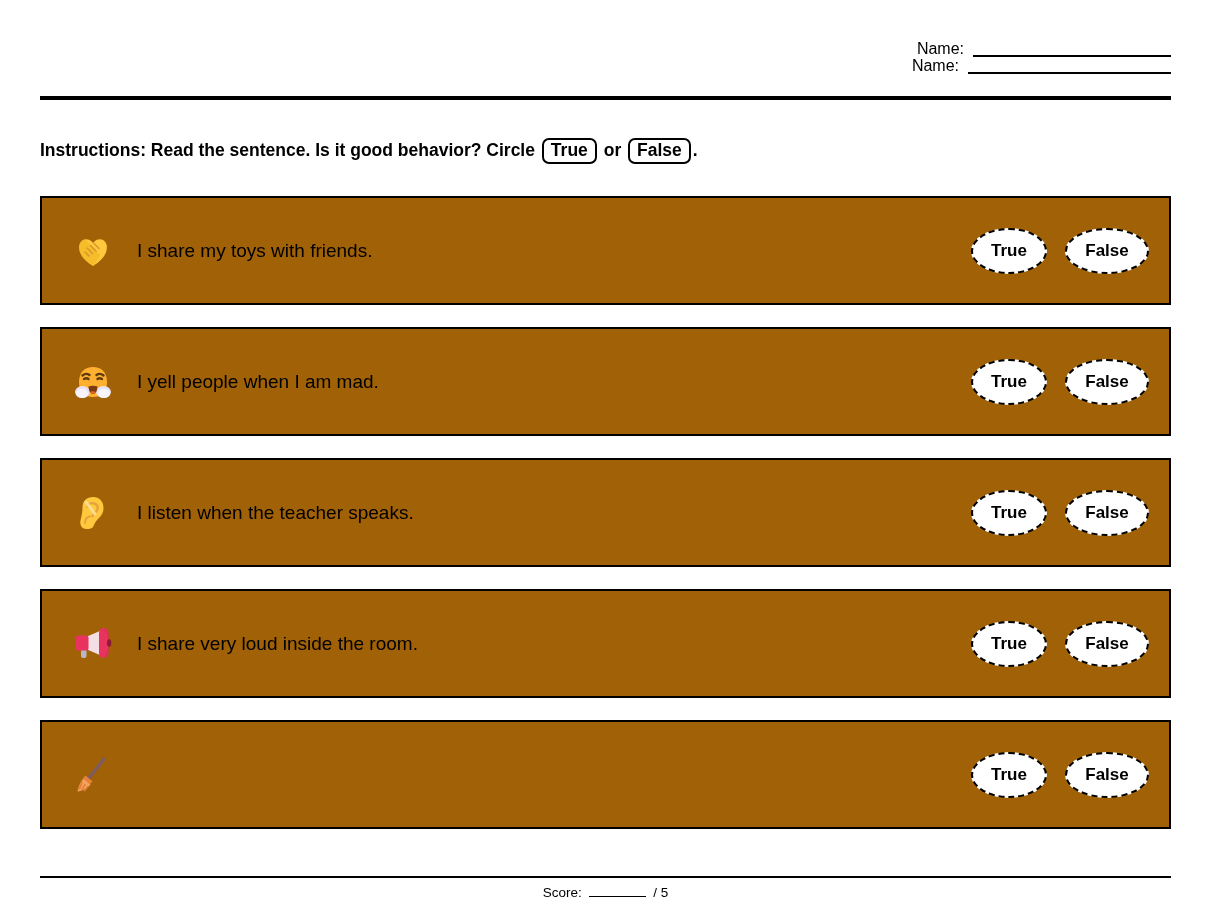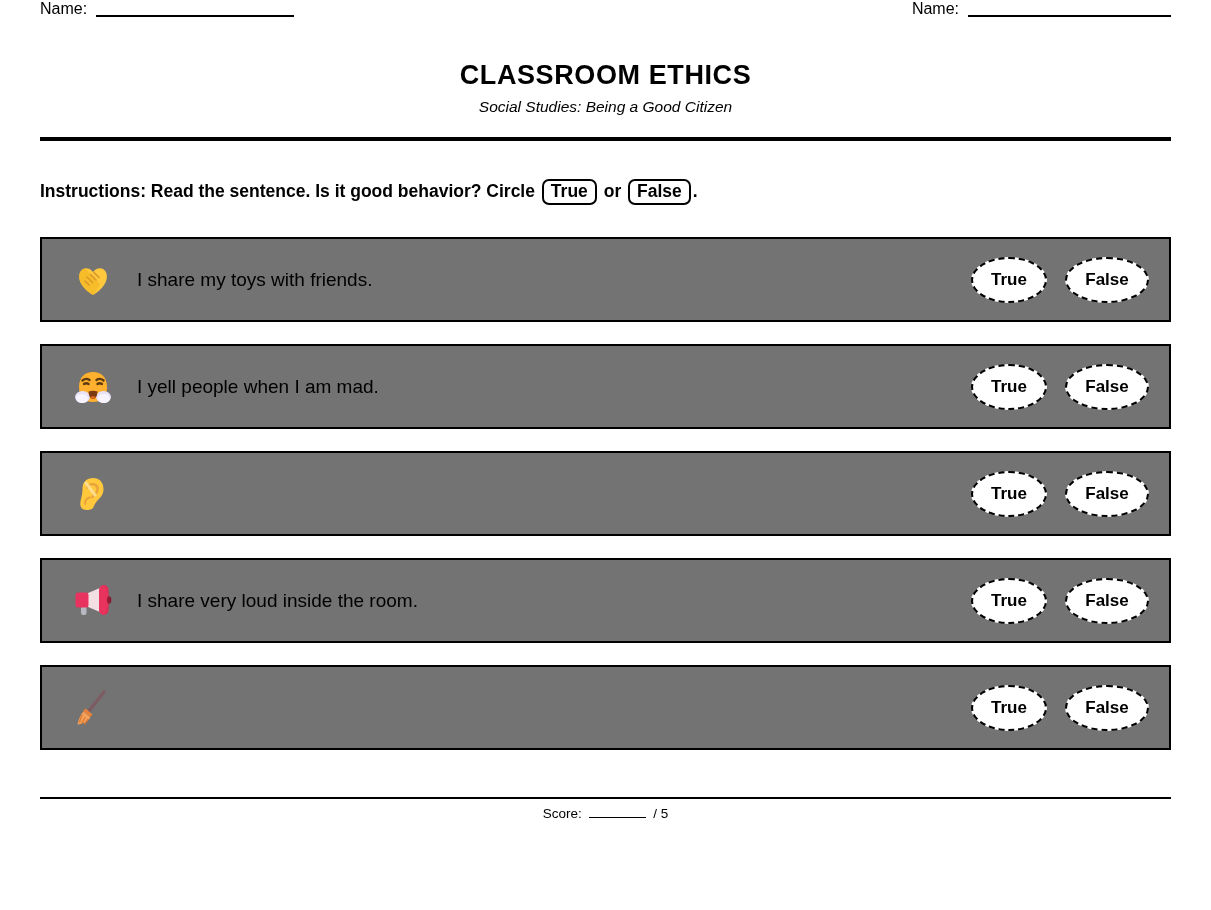--- a/index.html
+++ b/index.html
@@ -11,20 +11,22 @@
     color: #000000;
     overflow: hidden;
   }
   .sheet { width: 1211px; height: 910px; padding: 0 40px; }
 
   
   .header-row {
     display: flex;
     justify-content: space-between;
     align-items: flex-end;
+    padding-top: 40px;
+    flex-direction: column;
   }
   .field { display: flex; align-items: flex-end; }
   .field-label { font-size: 16px; line-height: 17px; }
   .blank-line {
     display: inline-block;
     border-bottom: 2.5px solid #000;
     height: 15px;
     margin-left: 9px;
   }
   .name-line { width: 198px; }
@@ -65,23 +67,23 @@
     border: 2px solid #000;
     border-radius: 7px;
     padding: 0px 7px 1px 7px;
     margin: 0 2px;
     line-height: 21px;
   }
 
   
   .rows { margin-top: 32px; }
   .row {
-    height: 85px;
+    height: 109px;
     border: 2.5px solid #000;
-    background: #737373;
+    background: #a16207;
     display: flex;
     align-items: center;
     padding: 0 20px 0 30px;
     margin-bottom: 22px;
   }
   .emoji { width: 42px; height: 42px; flex: 0 0 42px; display: flex; align-items: center; justify-content: center; }
   .emoji svg { width: 40px; height: 40px; display: block; }
   .sentence { margin-left: 23px; font-size: 19px; }
   .spacer { flex: 1; }
   .oval {
@@ -119,24 +121,20 @@
     <div class="field">
       <span class="field-label">Name:</span>
       <span class="blank-line name-line"></span>
     </div>
     <div class="field">
       <span class="field-label">Name:</span>
       <span class="blank-line date-line"></span>
     </div>
   </div>
 
-  <div class="title-block">
-    <div class="title">CLASSROOM ETHICS</div>
-    <div class="subtitle">Social Studies: Being a Good Citizen</div>
-  </div>
 
   <div class="double-rule"></div>
 
   <div class="instructions">
     <span>Instructions: Read the sentence. Is it good behavior? Circle</span>
     <span class="word-box">True</span>
     <span>or</span>
     <span class="word-box">False</span><span>.</span>
   </div>
 
@@ -187,20 +185,21 @@
 
     <div class="row">
       <span class="emoji">
         <svg viewBox="0 0 40 40">
           <path d="M13.5 36 C9 36 6.5 32.5 7.5 27.5 C8.3 23.5 9.5 20.5 9.5 14.5 C9.5 8 14 4 20 4 C26.5 4 30.5 8.5 30.5 15 C30.5 20.5 27.5 23.5 24.5 26.5 C22.3 28.7 21.3 31.5 20.3 33.5 C19.3 35.5 16.5 36 13.5 36 Z" fill="#FFC83D"></path>
           <path d="M14.5 13.5 C15.5 9 23 9 24.5 13.5 C25.8 17.5 22 20 19.5 23" stroke="#E8A33D" stroke-width="2.4" fill="none" stroke-linecap="round"></path>
           <path d="M12 30 C12 26 14 24 17 23.5" stroke="#E8A33D" stroke-width="2" fill="none" stroke-linecap="round"></path>
           <path d="M13 9 L22 21" stroke="#FFE197" stroke-width="3" stroke-linecap="round" opacity="0.9"></path>
         </svg>
       </span>
+      <span class="sentence">I listen when the teacher speaks.</span>
       <span class="spacer"></span>
       <span class="oval oval-true">True</span>
       <span class="oval oval-false">False</span>
     </div>
 
     <div class="row">
       <span class="emoji">
         <svg viewBox="0 0 40 40">
           <rect x="8" y="25" width="5.5" height="9" rx="2" fill="#B8B8C2"></rect>
           <path d="M14 12.5 L28 6.5 L28 31.5 L14 25.5 Z" fill="#F3DEE3"></path>

